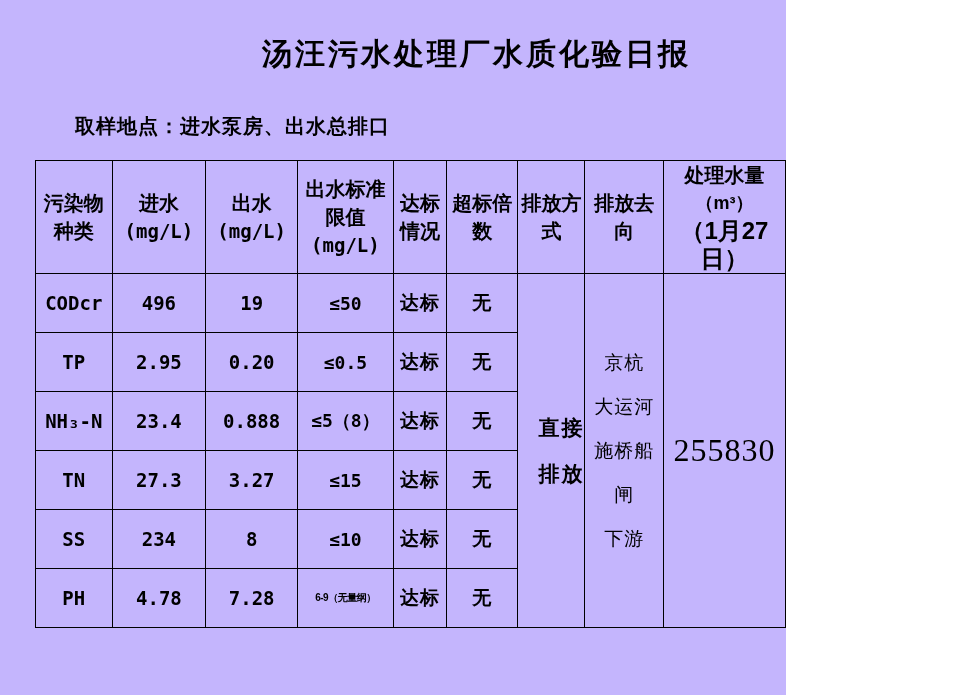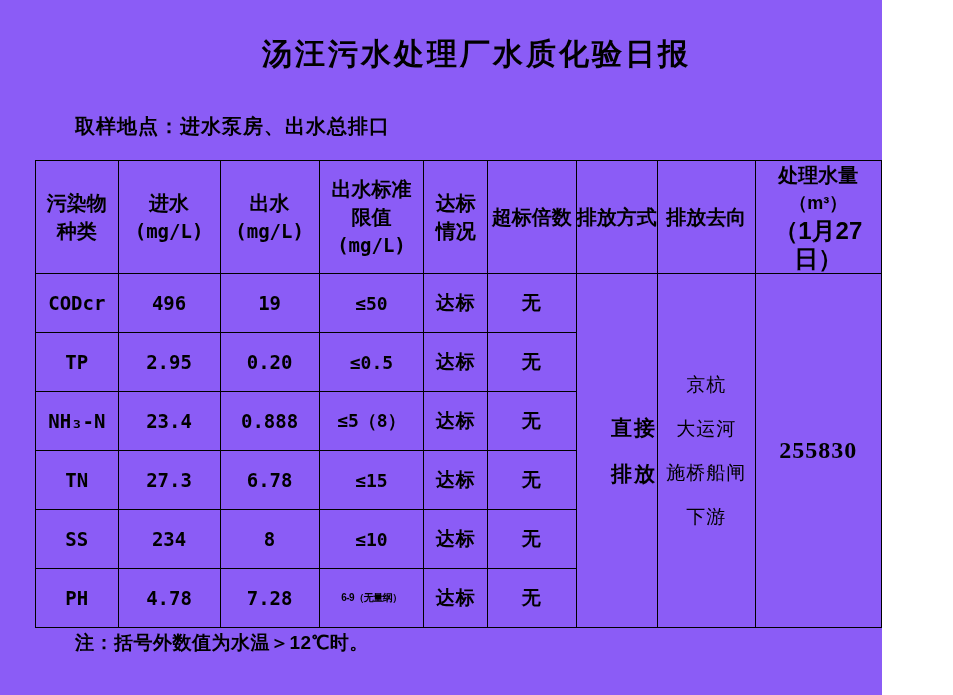--- a/index.html
+++ b/index.html
@@ -1,17 +1,17 @@
 <!DOCTYPE html>
 <html><head>
 <meta charset="utf-8">
 <style>
   html,body{margin:0;padding:0;background:#ffffff;}
   .page{
-    position:relative;width:882px;height:695px;background:#8b5cf6;
+    position:relative;width:786px;height:695px;background:#c4b5fd;
     color:#000;font-family:"Liberation Sans",sans-serif;overflow:hidden;
   }
   .title{
     position:absolute;top:34px;left:0;width:953px;text-align:center;
     font-size:30px;font-weight:bold;letter-spacing:3px;white-space:nowrap;
   }
   .meta-sampling{
     position:absolute;top:113px;left:75px;font-size:20px;font-weight:bold;
     letter-spacing:1px;white-space:nowrap;
   }
@@ -31,21 +31,21 @@
   tr.drow td{height:58px;}
   .mono{font-family:"DejaVu Sans Mono","Liberation Mono",monospace;font-weight:bold;}
   .hline{display:block;}
   .hline.mono{font-size:19px;}
   .cell-num{font-family:"DejaVu Sans Mono","Liberation Mono",monospace;font-weight:bold;font-size:19px;}
   .cell-cjk{font-weight:bold;font-size:19px;letter-spacing:1px;}
   .cell-limit{font-family:"DejaVu Sans Mono","Liberation Mono",monospace;font-weight:bold;font-size:18px;}
   .cell-limit-small{font-weight:bold;font-size:10px;letter-spacing:-0.5px;white-space:nowrap;}
   .merged-mode div{display:block;font-size:21px;font-weight:bold;line-height:46px;letter-spacing:2px;text-align:right;}
   .merged-dest div{display:block;font-size:19px;font-weight:normal;line-height:44px;letter-spacing:1px;}
-  .vol-value{font-family:"Liberation Serif",serif;font-weight:bold;font-size:24px;letter-spacing:1px;}
+  .vol-value{font-family:"Liberation Serif",serif;font-weight:normal;font-size:32px;letter-spacing:1px;}
   .footnote{
     position:absolute;top:630px;left:75px;font-size:19px;font-weight:bold;
     letter-spacing:0.5px;white-space:nowrap;
   }
 </style>
 </head>
 <body>
 
 <div class="page">
 
@@ -141,21 +141,21 @@
         <td class="cell-num">23.4</td>
         <td class="cell-num">0.888</td>
         <td class="cell-limit">≤5（8）</td>
         <td class="cell-cjk">达标</td>
         <td class="cell-cjk">无</td>
       </tr>
 
       <tr class="drow">
         <td class="cell-num">TN</td>
         <td class="cell-num">27.3</td>
-        <td class="cell-num">6.78</td>
+        <td class="cell-num">3.27</td>
         <td class="cell-limit">≤15</td>
         <td class="cell-cjk">达标</td>
         <td class="cell-cjk">无</td>
       </tr>
 
       <tr class="drow">
         <td class="cell-num">SS</td>
         <td class="cell-num">234</td>
         <td class="cell-num">8</td>
         <td class="cell-limit">≤10</td>
@@ -167,15 +167,14 @@
         <td class="cell-num">PH</td>
         <td class="cell-num">4.78</td>
         <td class="cell-num">7.28</td>
         <td class="cell-limit-small">6-9（无量纲）</td>
         <td class="cell-cjk">达标</td>
         <td class="cell-cjk">无</td>
       </tr>
     </tbody>
   </table>
 
-  <div class="footnote">注：括号外数值为水温＞12℃时。</div>
 
 </div>
 
 </body></html>

